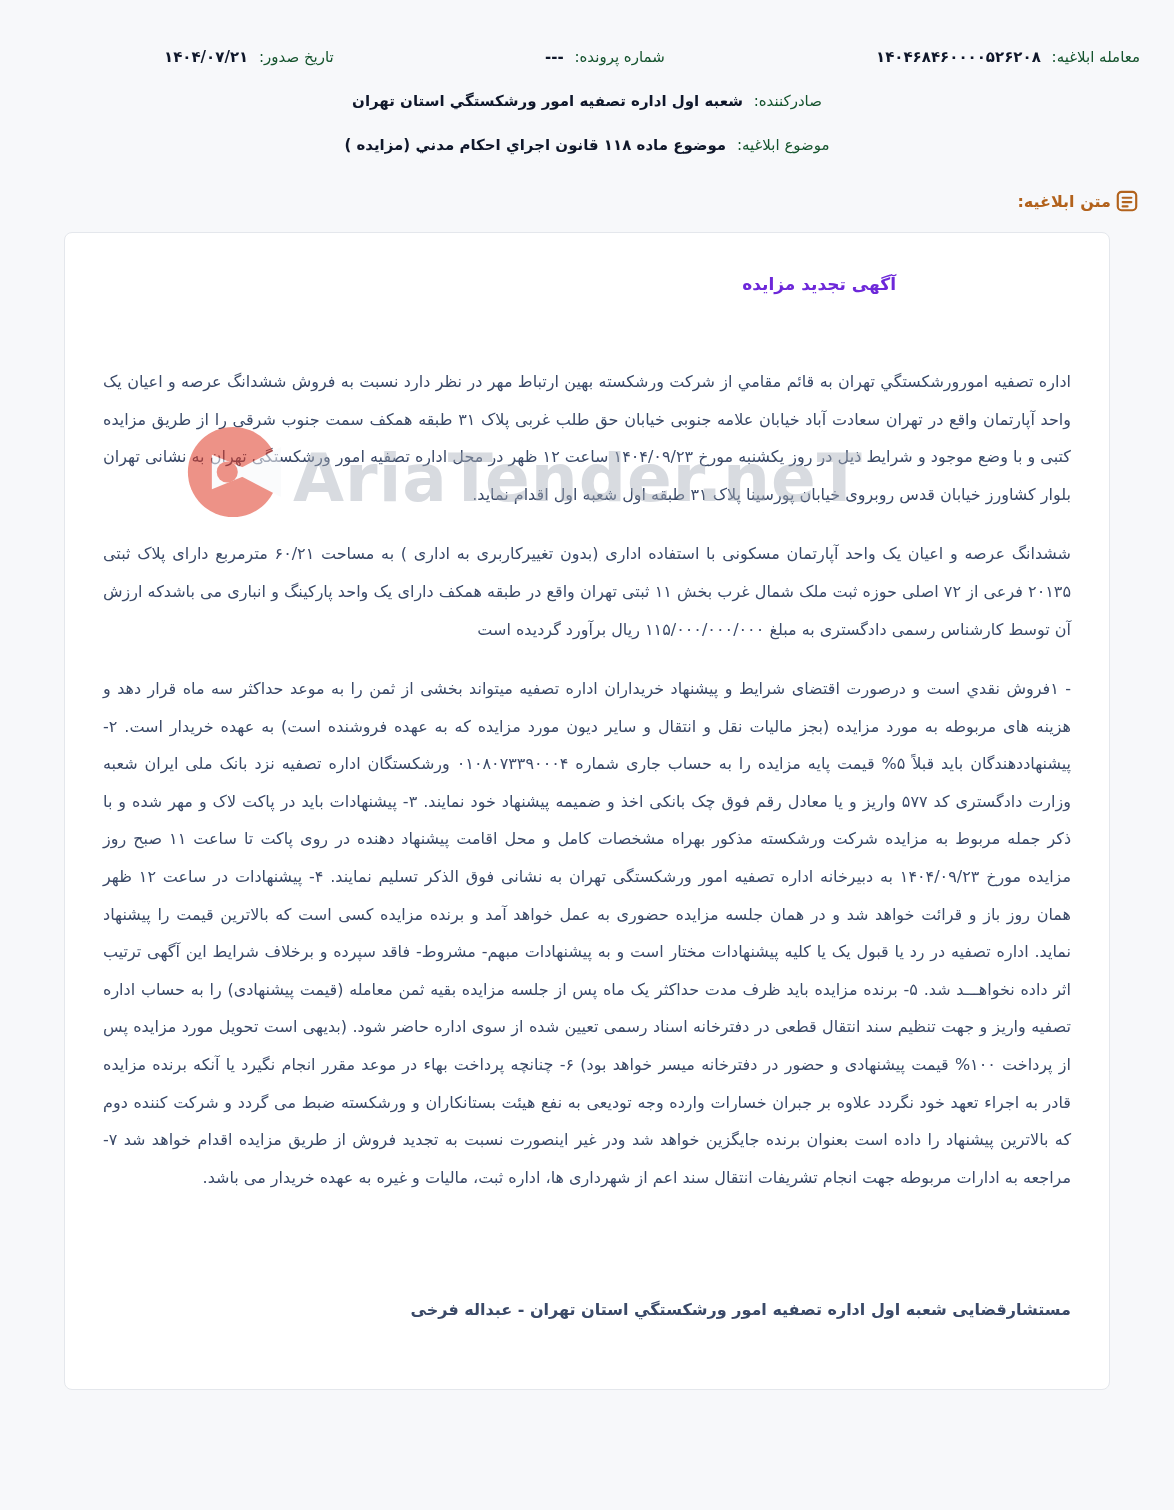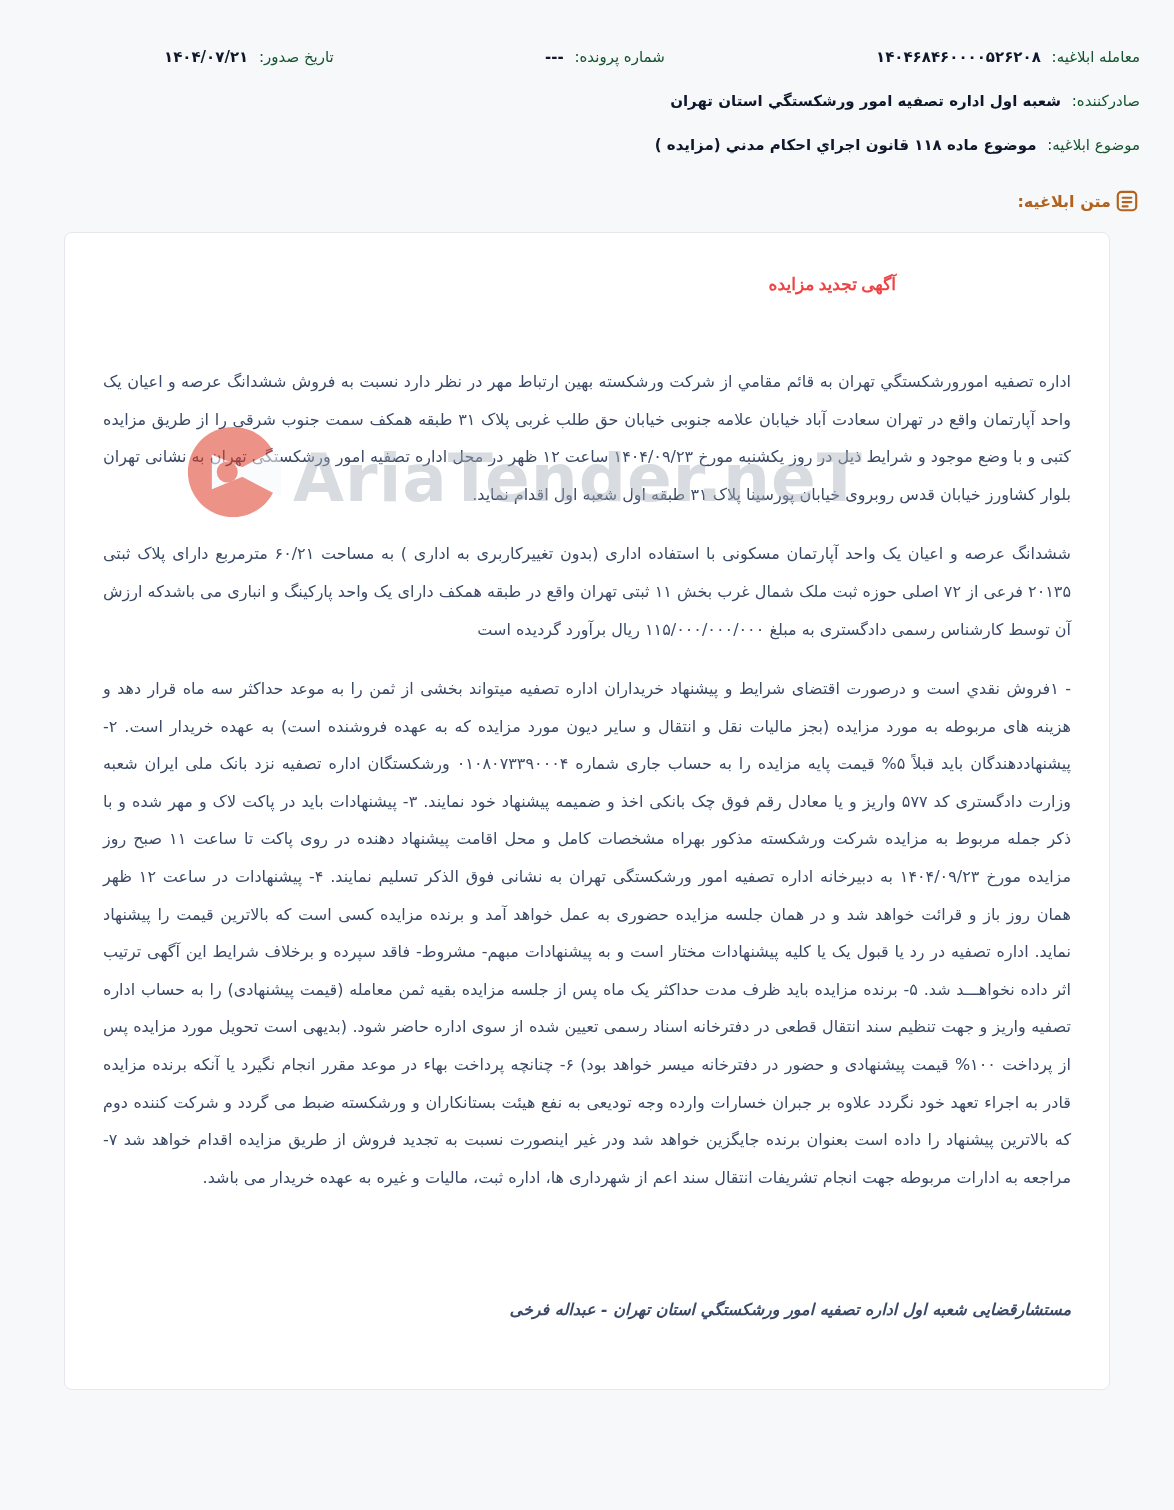--- a/index.html
+++ b/index.html
@@ -22,21 +22,21 @@
     align-items: center;
     padding-left: 130px;
     font-size: 15px;
   }
   .hdr-field { white-space: nowrap; }
   .hdr-label { color: #14532d; }
   .hdr-value { color: #0f172a; font-weight: bold; margin-right: 6px; }
   .hdr-line {
     margin-top: 26px;
     font-size: 15px;
-    text-align: right;
+    text-align: center;
   }
   .hdr-line .hdr-value { display: inline; }
   .body-label-row {
     margin-top: 34px;
     display: flex;
     align-items: center;
     gap: 3px;
     color: #b2621c;
     font-weight: bold;
     font-size: 16px;
@@ -54,36 +54,34 @@
     font-size: 16px;
     line-height: 2.35;
     overflow: hidden;
   }
   .notice-title {
     font-weight: bold;
     font-size: 17px;
     width: fit-content;
     margin-right: 175px;
     margin-bottom: 58px;
-    color: #ef4444;
-    font-family: Liberation Serif, serif;
+    color: #6d28d9;
   }
   .notice-par {
     text-align: justify;
     margin-bottom: 22px;
   }
   .notice-heading {
     margin: 12px 0 18px 0;
   }
   .sec-b-gap { margin-bottom: 52px; }
   .notice-signature {
     margin-top: 95px;
     font-weight: bold;
     text-align: right;
-    font-style: italic;
   }
   
   .watermark {
     position: absolute;
     top: 168px;
     left: 120px;
     display: flex;
     align-items: center;
     gap: 12px;
     pointer-events: none;

